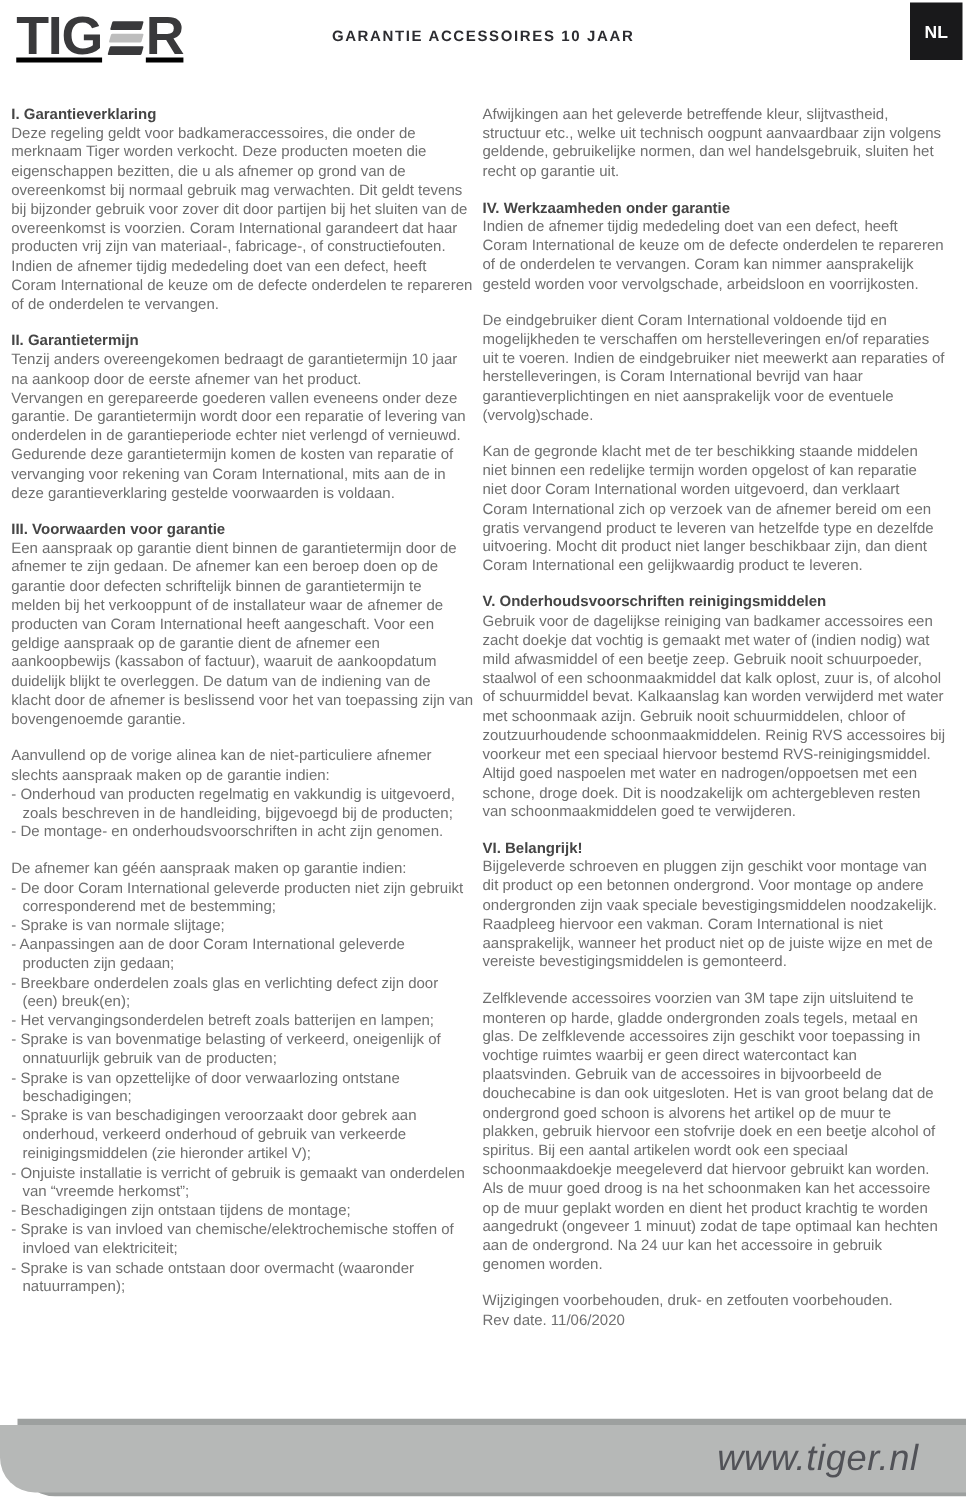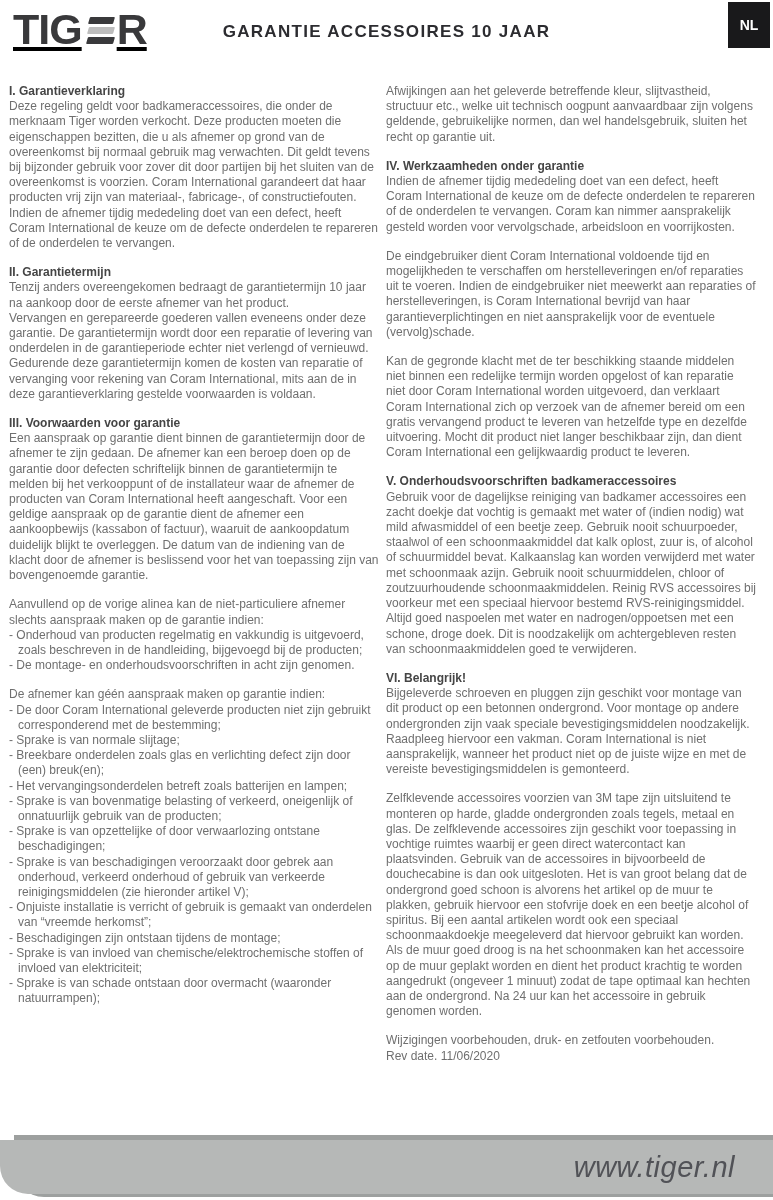--- a/index.html
+++ b/index.html
@@ -21,21 +21,21 @@
     letter-spacing: -1px; line-height: 46px;
   }
   .logo-e { display: flex; flex-direction: column; justify-content: space-between;
     width: 27px; height: 27px; margin: 3px 3px 0 5px; }
   .logo-e .bar { height: 7px; border-radius: 1px; transform: skewX(-16deg); }
   .logo-e .b1 { background: #39393b; margin-left: 2px; }
   .logo-e .b2 { background: #bdbdbd; margin-left: 1px; }
   .logo-e .b3 { background: #39393b; }
   .title {
     position: absolute; left: 0; right: 0; top: 22px;
-    text-align: center; font-weight: bold; font-size: 17px;
+    text-align: center; font-weight: bold; font-size: 12px;
     letter-spacing: 1.3px; color: #2c2c30;
   }
   .badge {
     position: absolute; top: 2px; right: 3px; width: 42px; height: 46px;
     background: #19191b; color: #ffffff; font-weight: bold; font-size: 14px;
     display: flex; align-items: center; justify-content: center;
   }
 
   
   .columns { display: flex; gap: 7px; padding: 0 9px; }
@@ -94,41 +94,42 @@
       <div class="para">
         <div>Aanvullend op de vorige alinea kan de niet-particuliere afnemer slechts aanspraak maken op de garantie indien:</div>
         <div class="li">- Onderhoud van producten regelmatig en vakkundig is uitgevoerd, zoals beschreven in de handleiding, bijgevoegd bij de producten;</div>
         <div class="li">- De montage- en onderhoudsvoorschriften in acht zijn genomen.</div>
       </div>
 
       <div class="para">
         <div>De afnemer kan géén aanspraak maken op garantie indien:</div>
         <div class="li">- De door Coram International geleverde producten niet zijn gebruikt corresponderend met de bestemming;</div>
         <div class="li">- Sprake is van normale slijtage;</div>
+        <div class="li">- Aanpassingen aan de door Coram International geleverde producten zijn gedaan;</div>
         <div class="li">- Breekbare onderdelen zoals glas en verlichting defect zijn door (een) breuk(en);</div>
         <div class="li">- Het vervangingsonderdelen betreft zoals batterijen en lampen;</div>
         <div class="li">- Sprake is van bovenmatige belasting of verkeerd, oneigenlijk of onnatuurlijk gebruik van de producten;</div>
         <div class="li">- Sprake is van opzettelijke of door verwaarlozing ontstane beschadigingen;</div>
         <div class="li">- Sprake is van beschadigingen veroorzaakt door gebrek aan onderhoud, verkeerd onderhoud of gebruik van verkeerde reinigingsmiddelen (zie hieronder artikel V);</div>
         <div class="li">- Onjuiste installatie is verricht of gebruik is gemaakt van onderdelen van “vreemde herkomst”;</div>
         <div class="li">- Beschadigingen zijn ontstaan tijdens de montage;</div>
         <div class="li">- Sprake is van invloed van chemische/elektrochemische stoffen of invloed van elektriciteit;</div>
         <div class="li">- Sprake is van schade ontstaan door overmacht (waaronder natuurrampen);</div>
       </div>
     </section>
 
     <section class="col">
       <p>Afwijkingen aan het geleverde betreffende kleur, slijtvastheid, structuur etc., welke uit technisch oogpunt aanvaardbaar zijn volgens geldende, gebruikelijke normen, dan wel handelsgebruik, sluiten het recht op garantie uit.</p>
 
       <h3>IV. Werkzaamheden onder garantie</h3>
       <p>Indien de afnemer tijdig mededeling doet van een defect, heeft Coram International de keuze om de defecte onderdelen te repareren of de onderdelen te vervangen. Coram kan nimmer aansprakelijk gesteld worden voor vervolgschade, arbeidsloon en voorrijkosten.</p>
       <p>De eindgebruiker dient Coram International voldoende tijd en mogelijkheden te verschaffen om herstelleveringen en/of reparaties uit te voeren. Indien de eindgebruiker niet meewerkt aan reparaties of herstelleveringen, is Coram International bevrijd van haar garantieverplichtingen en niet aansprakelijk voor de eventuele (vervolg)schade.</p>
       <p>Kan de gegronde klacht met de ter beschikking staande middelen niet binnen een redelijke termijn worden opgelost of kan reparatie niet door Coram International worden uitgevoerd, dan verklaart Coram International zich op verzoek van de afnemer bereid om een gratis vervangend product te leveren van hetzelfde type en dezelfde uitvoering. Mocht dit product niet langer beschikbaar zijn, dan dient Coram International een gelijkwaardig product te leveren.</p>
 
-      <h3>V. Onderhoudsvoorschriften badkameraccessoires</h3>
+      <h3>V. Onderhoudsvoorschriften reinigingsmiddelen</h3>
       <p>Gebruik voor de dagelijkse reiniging van badkamer accessoires een zacht doekje dat vochtig is gemaakt met water of (indien nodig) wat mild afwasmiddel of een beetje zeep. Gebruik nooit schuurpoeder, staalwol of een schoonmaakmiddel dat kalk oplost, zuur is, of alcohol of schuurmiddel bevat. Kalkaanslag kan worden verwijderd met water met schoonmaak azijn. Gebruik nooit schuurmiddelen, chloor of zoutzuurhoudende schoonmaakmiddelen. Reinig RVS accessoires bij voorkeur met een speciaal hiervoor bestemd RVS-reinigingsmiddel. Altijd goed naspoelen met water en nadrogen/oppoetsen met een schone, droge doek. Dit is noodzakelijk om achtergebleven resten van schoonmaakmiddelen goed te verwijderen.</p>
 
       <h3>VI. Belangrijk!</h3>
       <p>Bijgeleverde schroeven en pluggen zijn geschikt voor montage van dit product op een betonnen ondergrond. Voor montage op andere ondergronden zijn vaak speciale bevestigingsmiddelen noodzakelijk. Raadpleeg hiervoor een vakman. Coram International is niet aansprakelijk, wanneer het product niet op de juiste wijze en met de vereiste bevestigingsmiddelen is gemonteerd.</p>
       <p>Zelfklevende accessoires voorzien van 3M tape zijn uitsluitend te monteren op harde, gladde ondergronden zoals tegels, metaal en glas. De zelfklevende accessoires zijn geschikt voor toepassing in vochtige ruimtes waarbij er geen direct watercontact kan plaatsvinden. Gebruik van de accessoires in bijvoorbeeld de douchecabine is dan ook uitgesloten. Het is van groot belang dat de ondergrond goed schoon is alvorens het artikel op de muur te plakken, gebruik hiervoor een stofvrije doek en een beetje alcohol of spiritus. Bij een aantal artikelen wordt ook een speciaal schoonmaakdoekje meegeleverd dat hiervoor gebruikt kan worden. Als de muur goed droog is na het schoonmaken kan het accessoire op de muur geplakt worden en dient het product krachtig te worden aangedrukt (ongeveer 1 minuut) zodat de tape optimaal kan hechten aan de ondergrond. Na 24 uur kan het accessoire in gebruik genomen worden.</p>
 
       <p class="preline">Wijzigingen voorbehouden, druk- en zetfouten voorbehouden.
 Rev date. 11/06/2020</p>
     </section>
 

